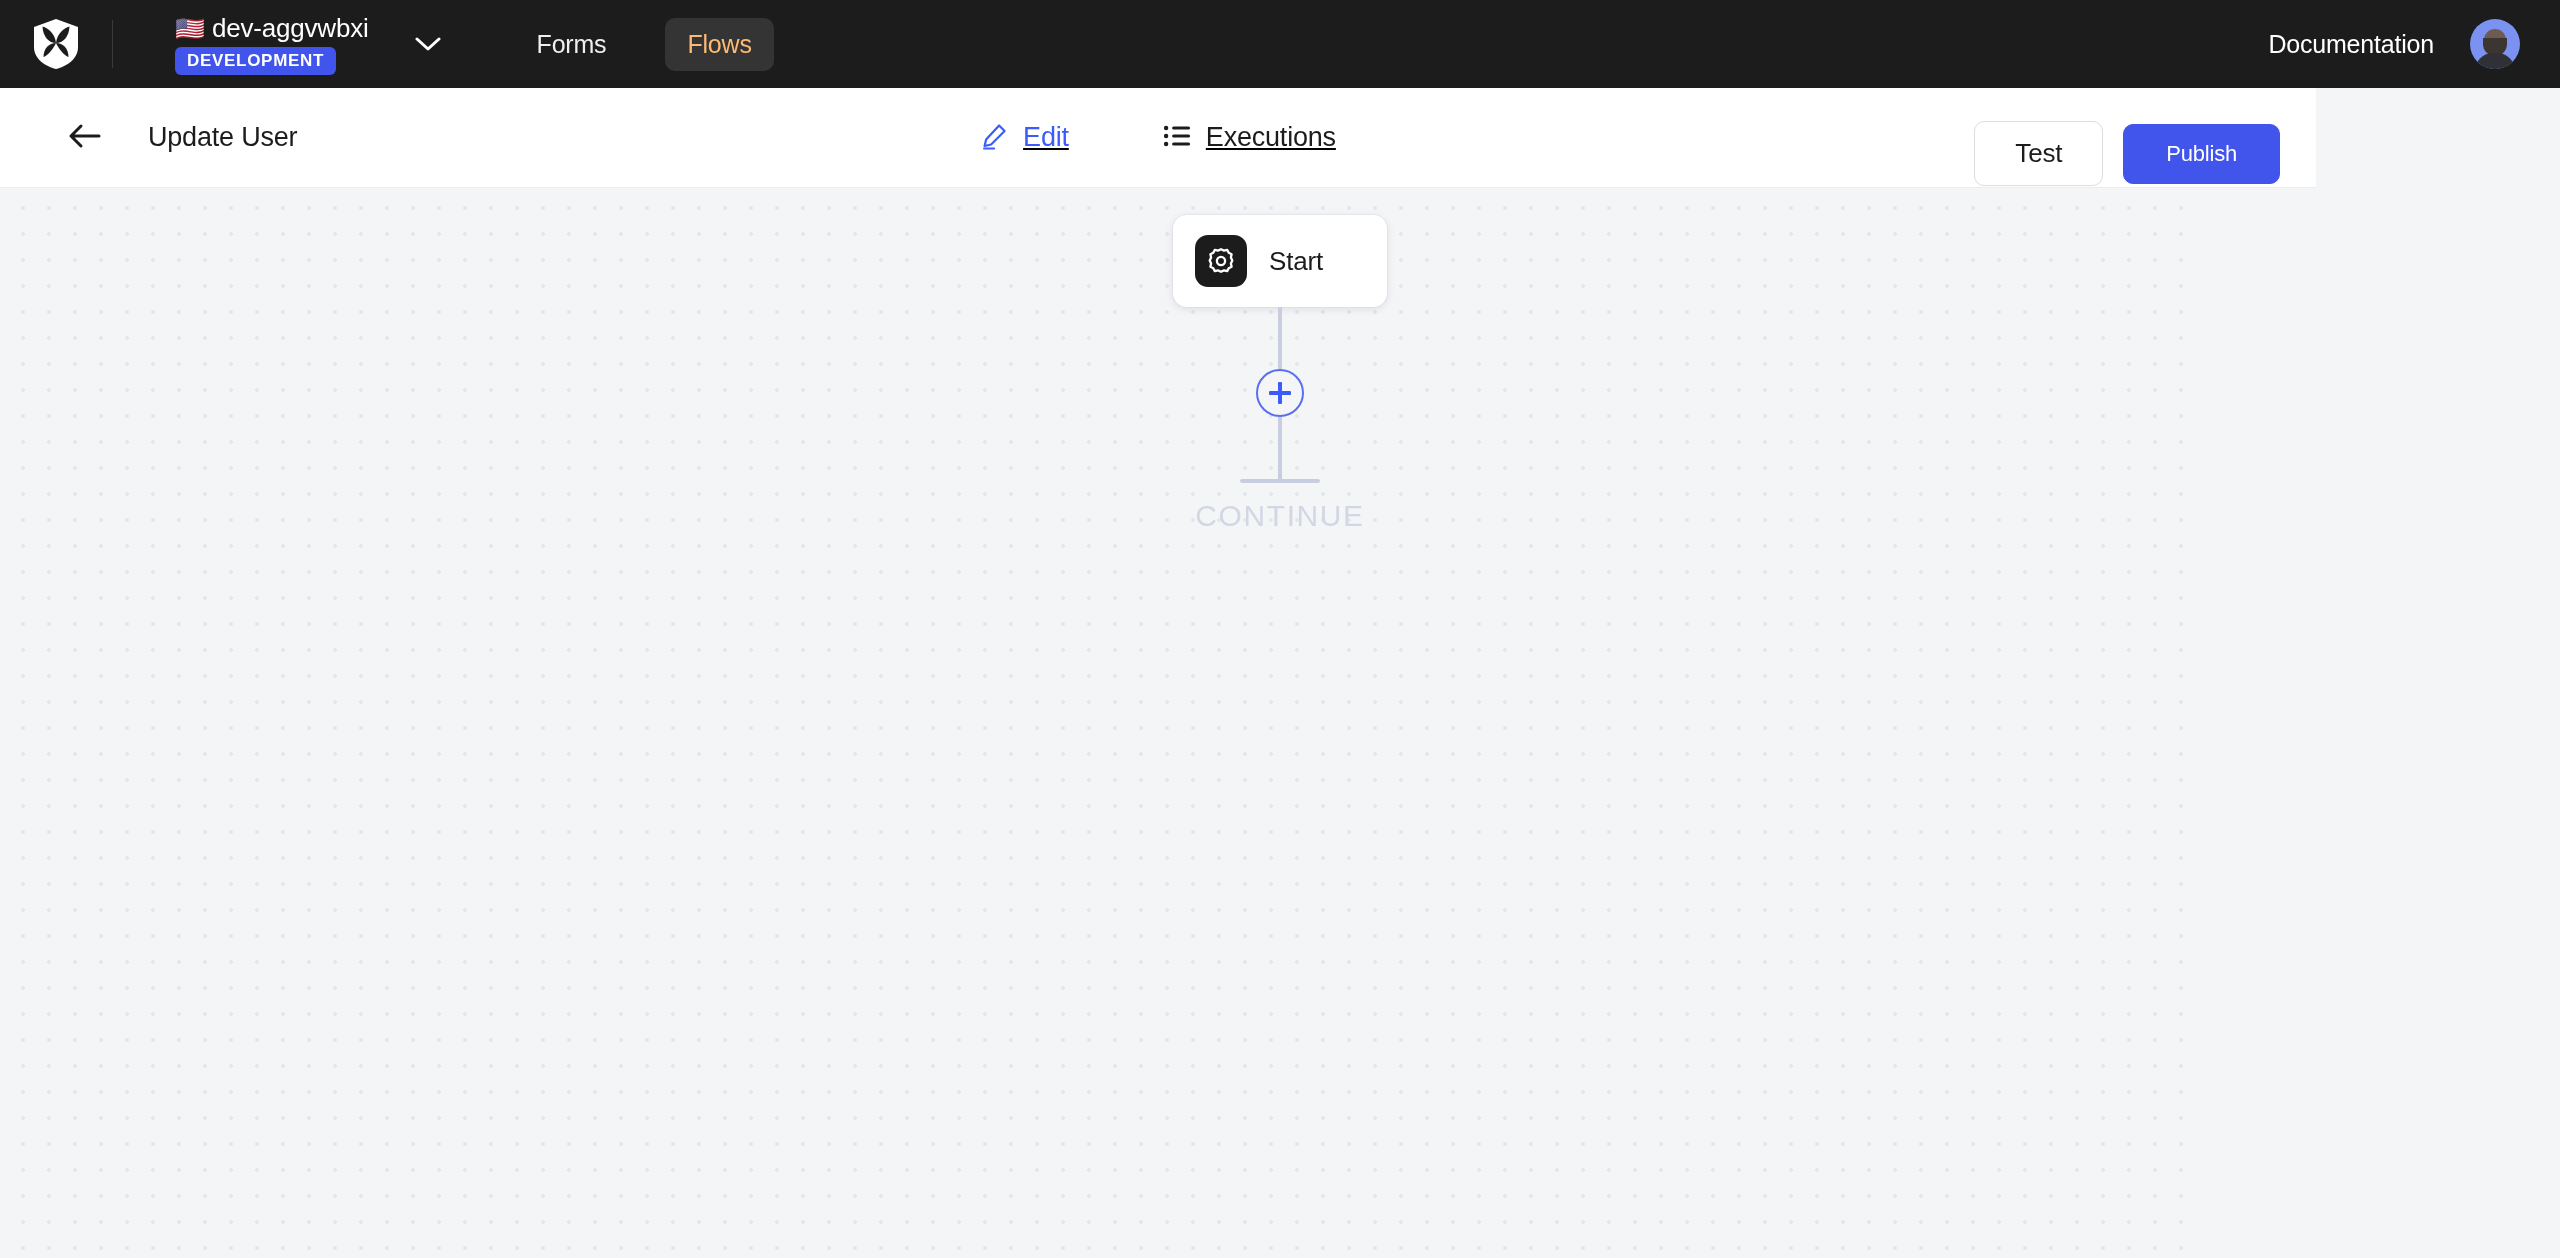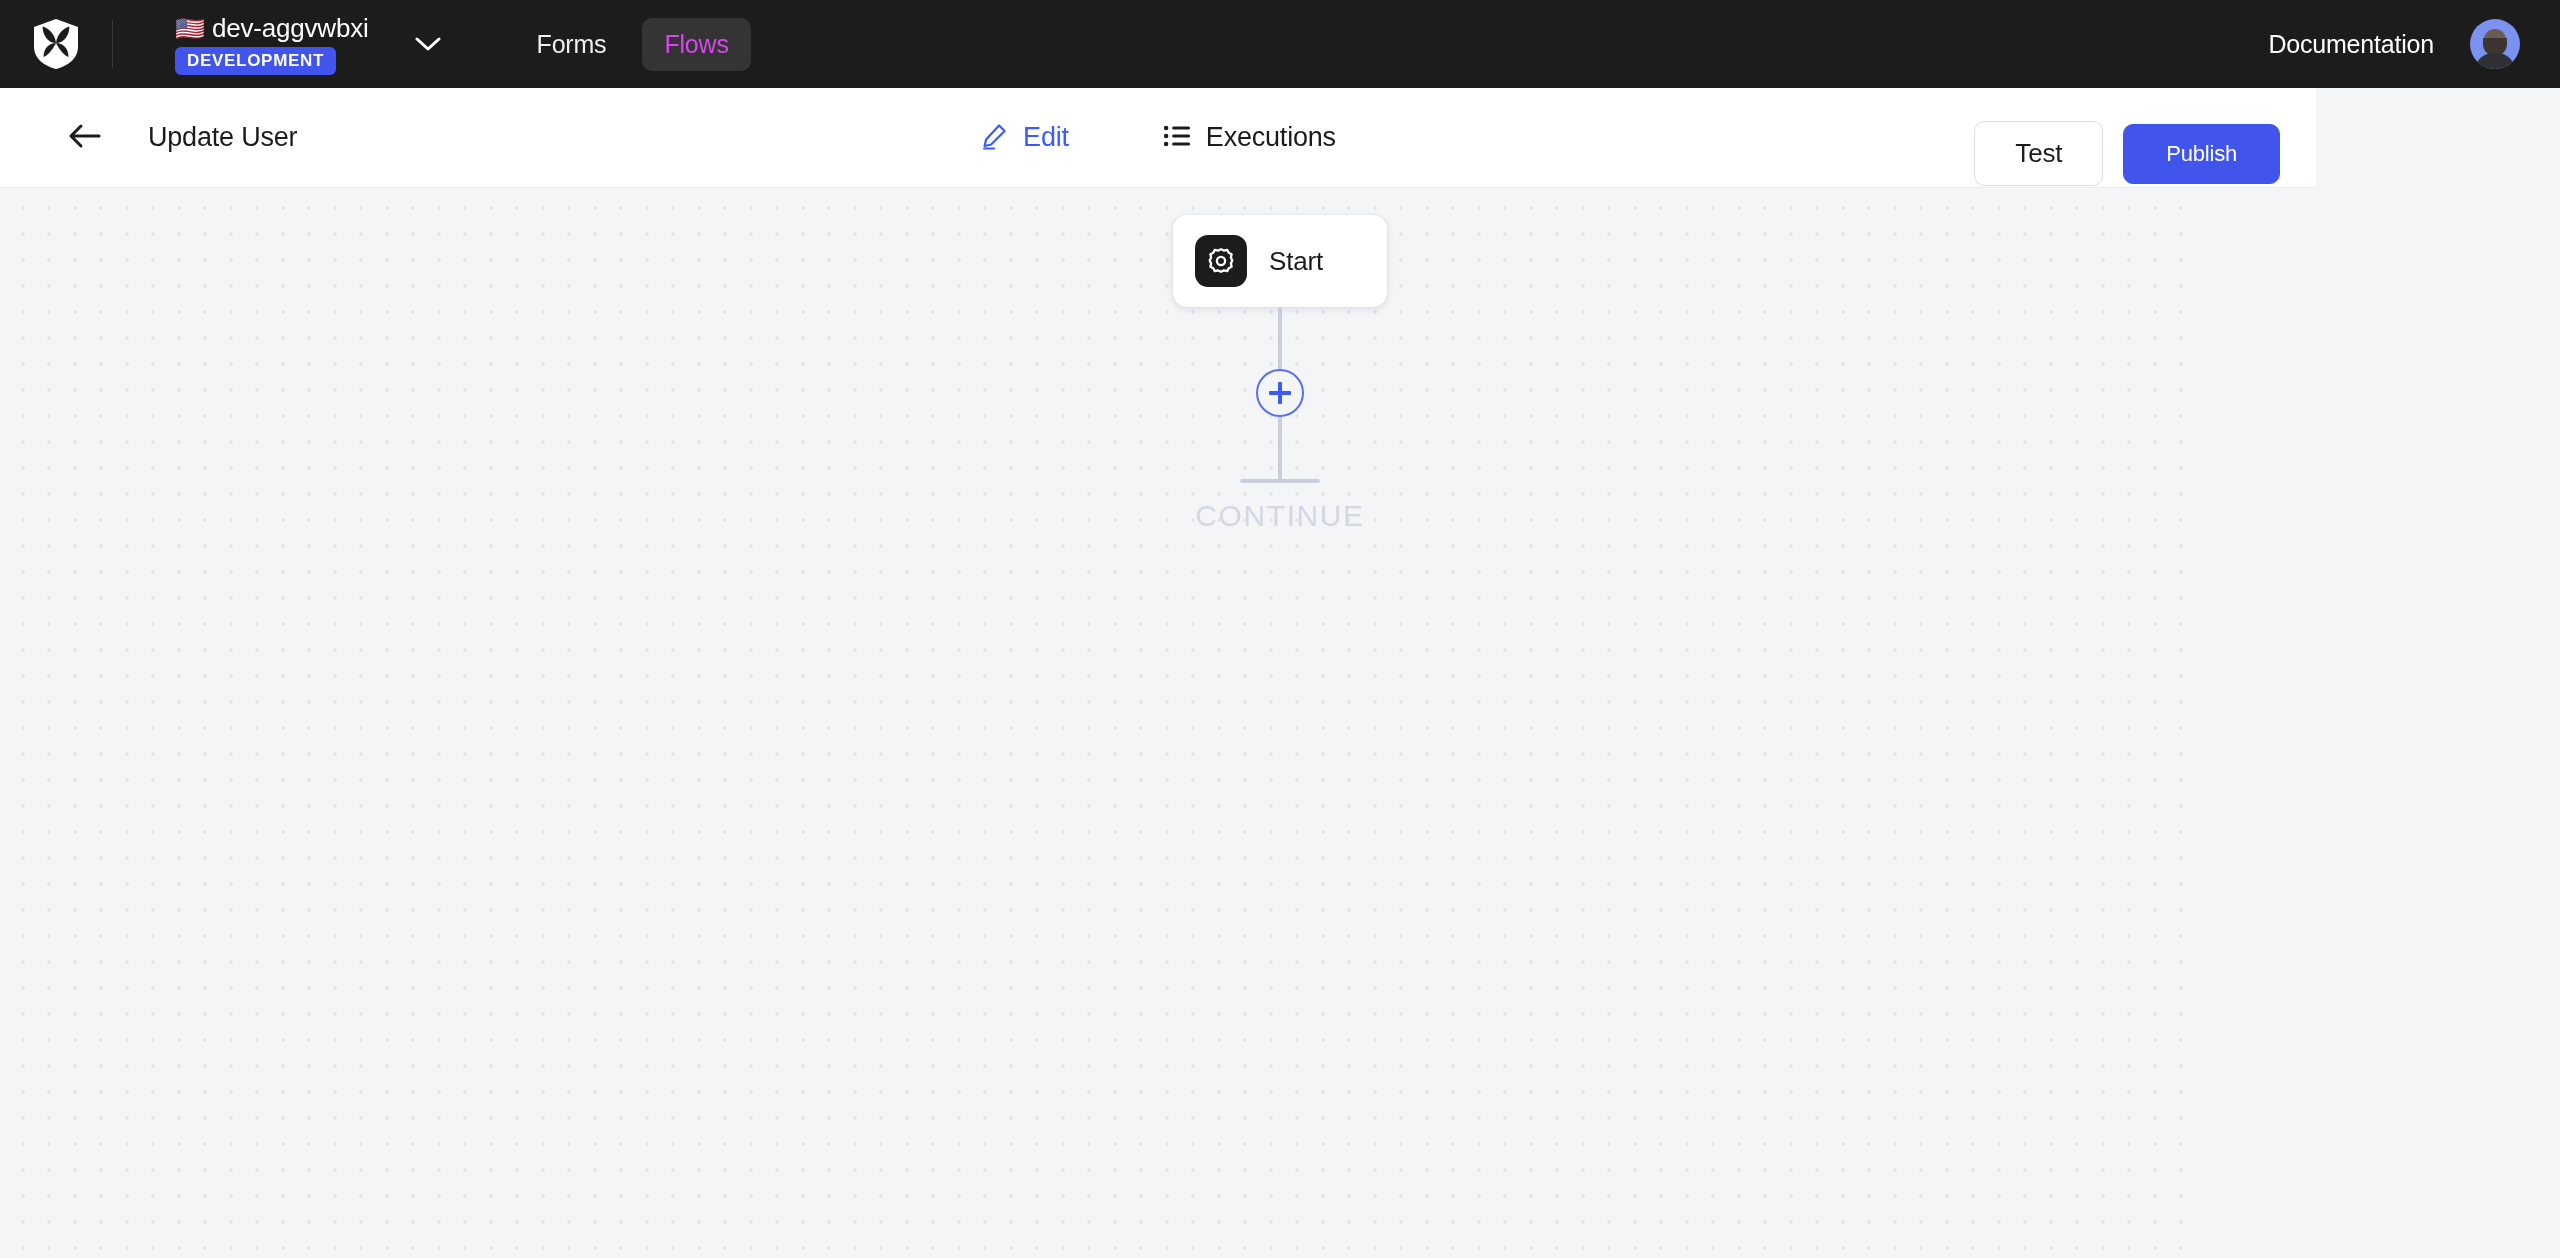--- a/index.html
+++ b/index.html
@@ -107,21 +107,22 @@
     font-size: 25px;
     font-weight: 400;
     padding: 12px 22px;
     border-radius: 10px;
     cursor: pointer;
     white-space: nowrap;
     letter-spacing: -0.2px;
   }
   .nav-tab.active {
     background: #343434;
-    color: #d946ef;
+    color: #fdba74;
+    margin-left: 23px;
   }
 
   .nav-right {
     margin-left: auto;
     display: flex;
     align-items: center;
     gap: 36px;
     padding-right: 40px;
   }
   .doc-link {
@@ -202,20 +203,21 @@
   }
 
   .center-tabs {
     position: absolute;
     left: 50%;
     transform: translateX(-50%);
     display: flex;
     align-items: center;
     gap: 94px;
     height: 100px;
+    text-decoration: underline;
   }
   .ctab {
     display: flex;
     align-items: center;
     gap: 15px;
     cursor: pointer;
     height: 100px;
     position: relative;
   }
   .ctab-label {

